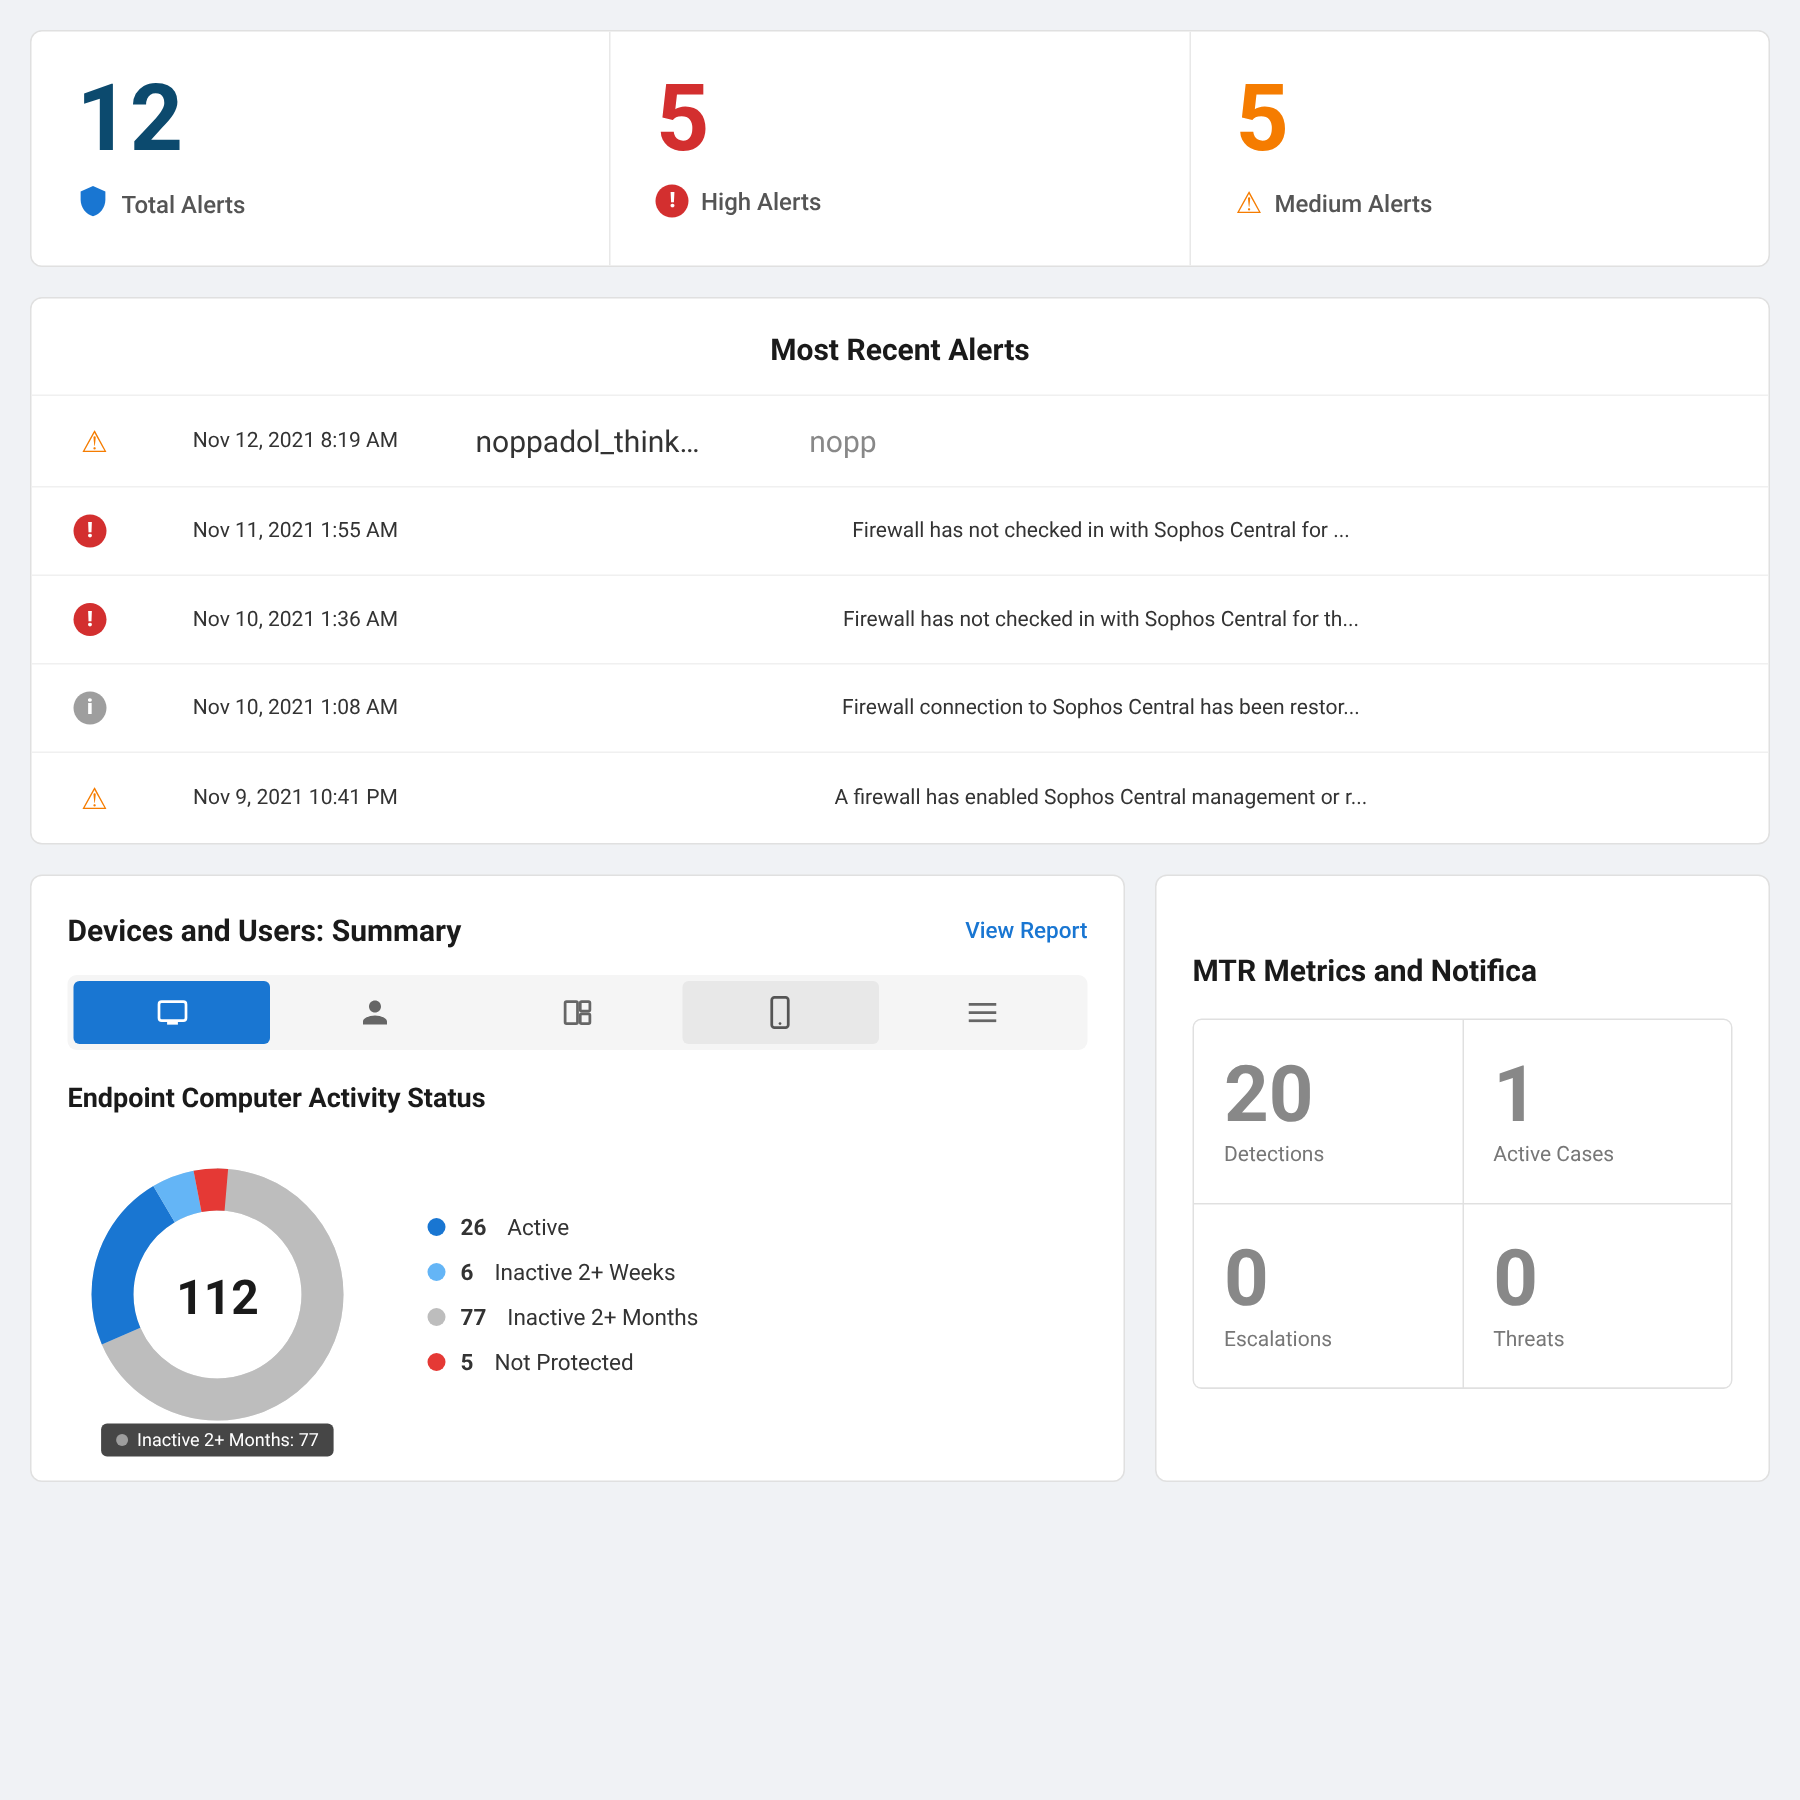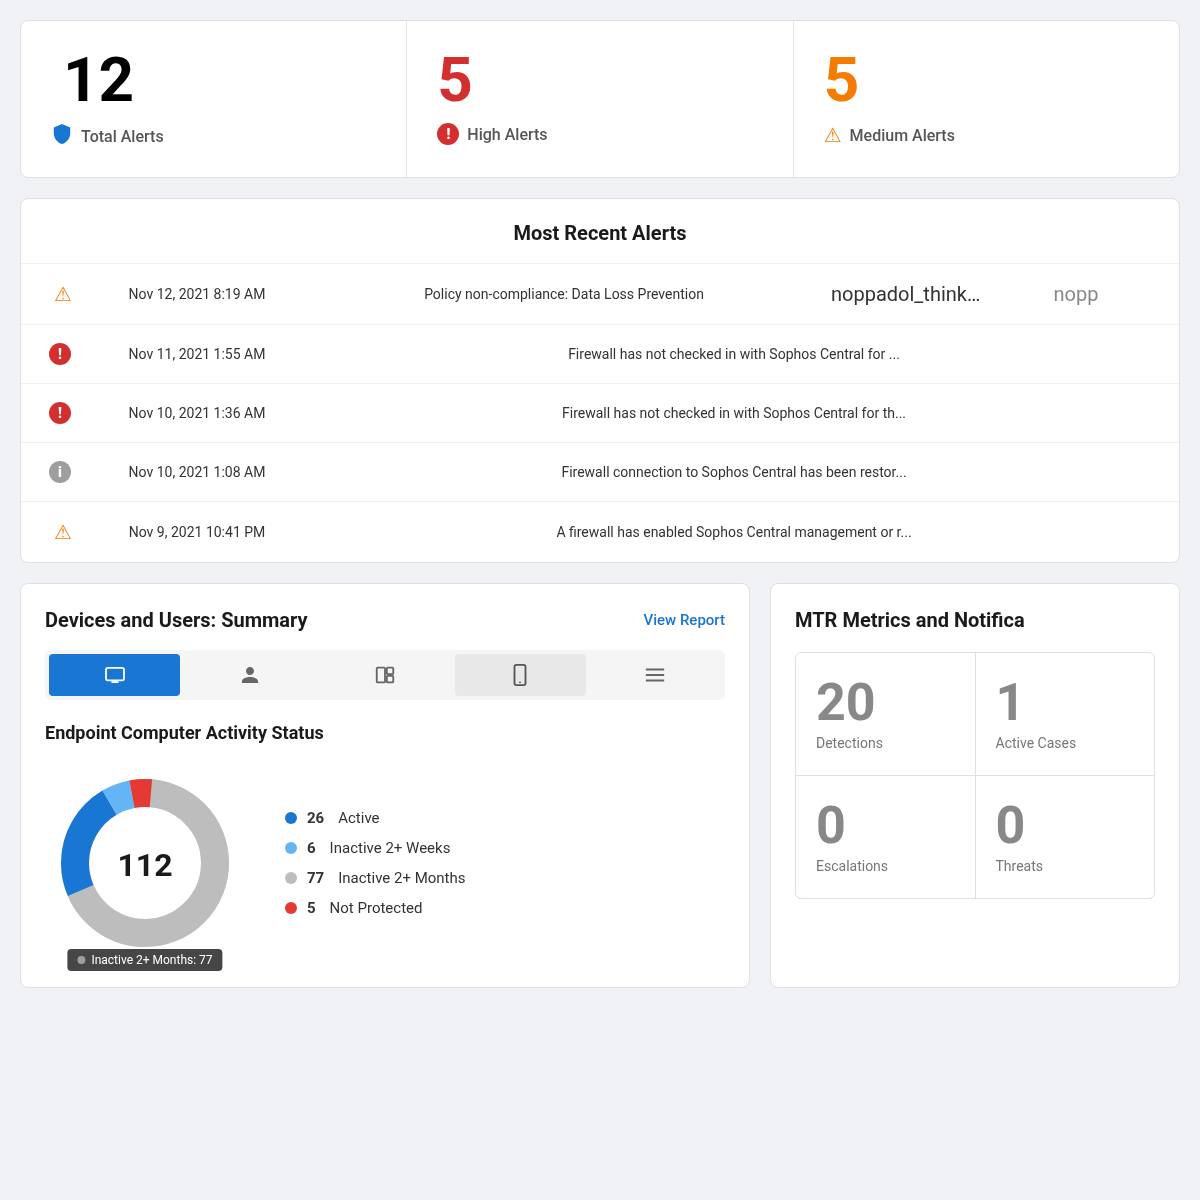--- a/index.html
+++ b/index.html
@@ -25,21 +25,21 @@
       padding: 28px 30px;
       border-right: 1px solid #e8e8e8;
     }
     .alert-stat-card:last-child { border-right: none; }
     .alert-stat-number {
       font-size: 62px;
       font-weight: 700;
       line-height: 1;
       margin-bottom: 12px;
     }
-    .alert-stat-number.blue { color: #000000; margin-left: 12px; }
+    .alert-stat-number.blue { color: #0c4a6e; }
     .alert-stat-number.red { color: #d32f2f; }
     .alert-stat-number.orange { color: #f57c00; }
     .alert-stat-label {
       display: flex;
       align-items: center;
       gap: 8px;
       font-size: 16px;
       color: #555;
       font-weight: 500;
     }
@@ -240,20 +240,21 @@
       border: 1px solid #e0e0e0;
       border-radius: 8px;
       padding: 24px;
       overflow: hidden;
     }
     .mtr-title {
       font-size: 20px;
       font-weight: 700;
       color: #1a1a1a;
       margin-bottom: 20px;
+      margin-top: 27px;
     }
     .mtr-grid {
       display: grid;
       grid-template-columns: 1fr 1fr;
       gap: 1px;
       background: #e0e0e0;
       border: 1px solid #e0e0e0;
       border-radius: 6px;
       overflow: hidden;
     }
@@ -317,21 +318,20 @@
 </div>
 
 <div class="recent-alerts-section">
   <div class="section-header">Most Recent Alerts</div>
 
   <div class="alert-row">
     <div class="alert-icon-col">
       <span style="font-size:20px; color:#f57c00;">⚠</span>
     </div>
     <div class="alert-datetime">Nov 12, 2021 8:19 AM</div>
-    <div class="alert-message">Policy non-compliance: Data Loss Prevention</div>
     <div class="alert-user">noppadol_think...</div>
     <div class="alert-user" style="color:#888;">nopp</div>
   </div>
 
   <div class="alert-row">
     <div class="alert-icon-col">
       <div class="exclaim-circle-red" style="width:22px;height:22px;">!</div>
     </div>
     <div class="alert-datetime">Nov 11, 2021 1:55 AM</div>
     <div class="alert-message">Firewall has not checked in with Sophos Central for ...</div>

